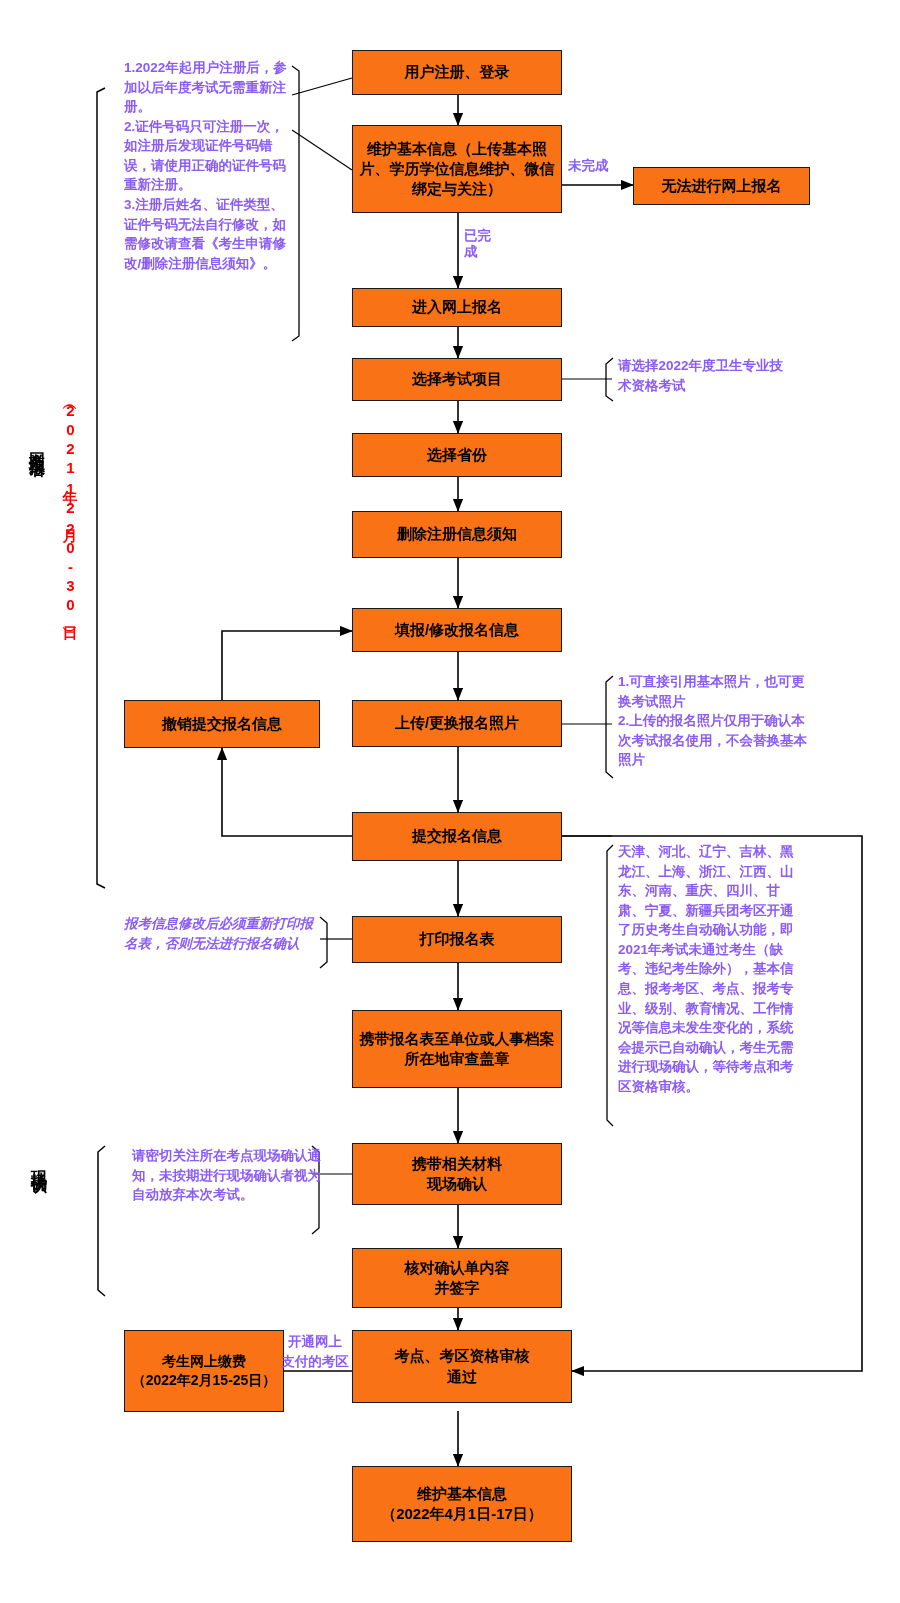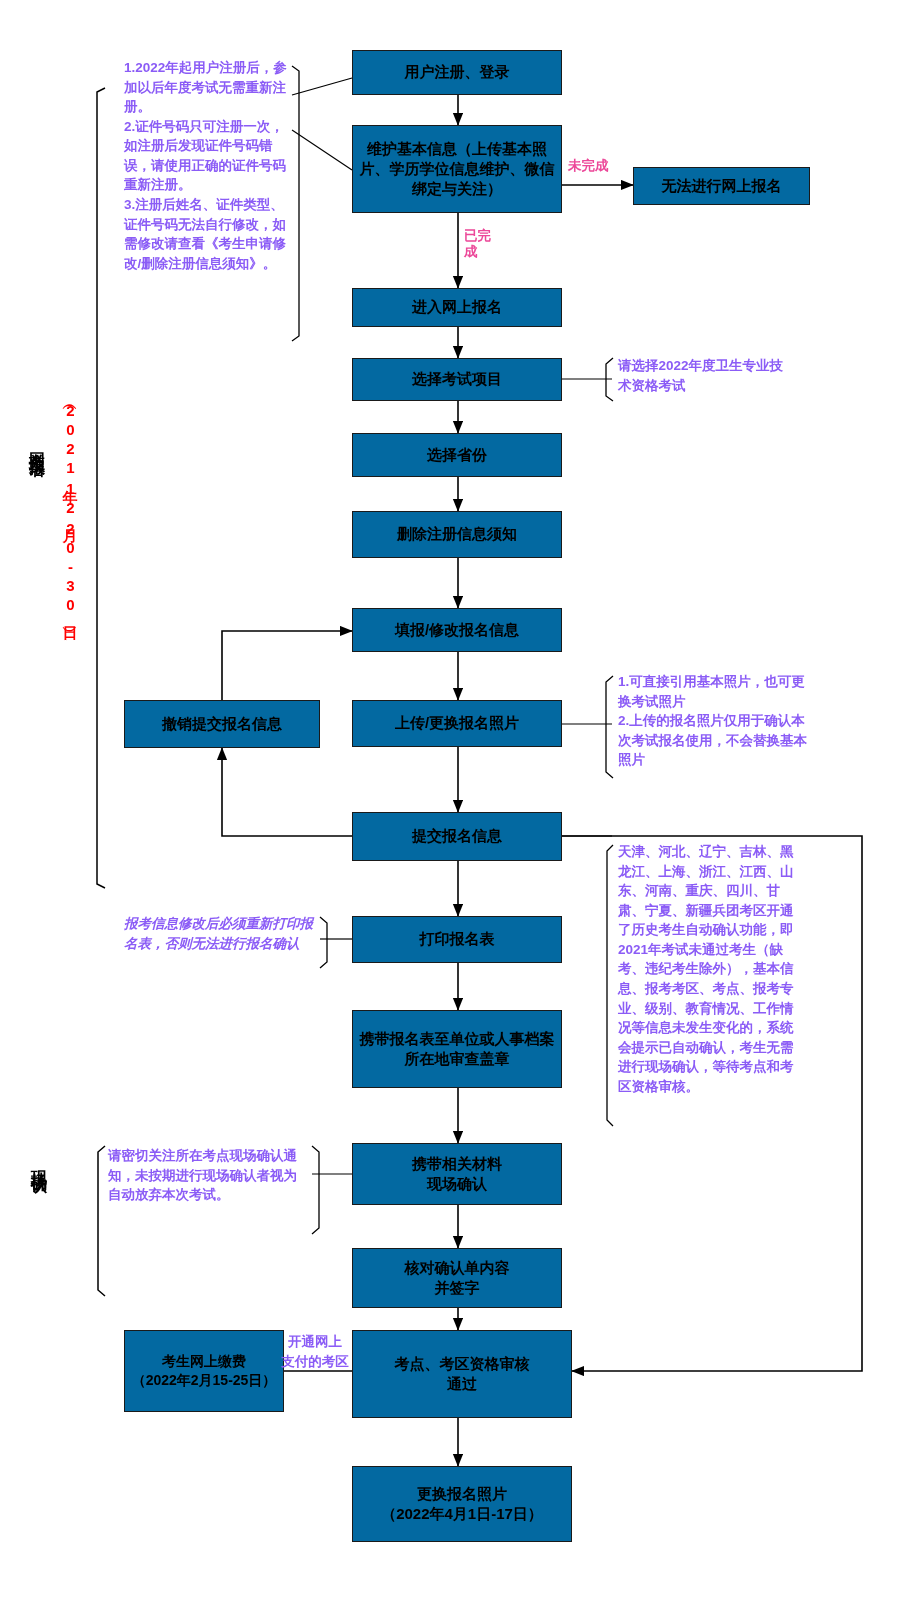--- a/index.html
+++ b/index.html
@@ -1,21 +1,21 @@
 <!DOCTYPE html>
 <html><head>
 <meta charset="utf-8">
 <style>
   html,body{margin:0;padding:0;background:#ffffff;}
   body{font-family:"Liberation Sans","DejaVu Sans",sans-serif;}
   #root{position:relative;width:900px;height:1603px;overflow:hidden;background:#fff;}
 
   .node{
     position:absolute;
-    background:#0369a1;
+    background:#f97316;
     border:1px solid #1a1a1a;
     display:flex;align-items:center;justify-content:center;
     text-align:center;
     font-weight:bold;
     color:#000;
     font-size:15px;
     line-height:1.35;
     box-sizing:border-box;
     padding:2px 4px;
   }
@@ -23,21 +23,21 @@
     position:absolute;
     color:#8b5cf6;
     font-weight:bold;
     font-size:13.5px;
     line-height:1.45;
     text-align:left;
     box-sizing:border-box;
   }
   .lbl{
     position:absolute;
-    color:#ec4899;
+    color:#8b5cf6;
     font-weight:bold;
     font-size:13.5px;
     line-height:1.35;
     box-sizing:border-box;
   }
   .vlabel{
     position:absolute;
     writing-mode:vertical-rl;
     text-orientation:upright;
     font-weight:bold;
@@ -155,24 +155,24 @@
 
   <div class="node" style="left:352px;top:1143px;width:210px;height:62px;white-space:pre-line;">携带相关材料
 现场确认</div>
 
   <div class="node" style="left:352px;top:1248px;width:210px;height:60px;white-space:pre-line;">核对确认单内容
 并签字</div>
 
   <div class="node" style="left:124px;top:1330px;width:160px;height:82px;white-space:pre-line;font-size:14px;">考生网上缴费
 （2022年2月15-25日）</div>
 
-  <div class="node" style="left:352px;top:1330px;width:220px;height:88px;white-space:pre-line;text-align:center;">考点、考区资格审核
+  <div class="node" style="left:352px;top:1330px;width:220px;height:73px;white-space:pre-line;text-align:center;">考点、考区资格审核
 通过</div>
 
-  <div class="node" style="left:352px;top:1466px;width:220px;height:76px;white-space:pre-line;">更换报名照片
+  <div class="node" style="left:352px;top:1466px;width:220px;height:76px;white-space:pre-line;">维护基本信息
 （2022年4月1日-17日）</div>
 
   <div class="lbl" style="left:568px;top:157px;width:66px;">未完成</div>
 
   <div class="lbl" style="left:464px;top:228px;width:30px;line-height:1.15;">已完成</div>
 
 
   <div class="note" style="left:272px;top:1332px;width:86px;white-space:pre-line;text-align:center;">开通网上
 支付的考区</div>
 
@@ -182,15 +182,15 @@
 
   <div class="note" style="left:618px;top:356px;width:178px;white-space:pre-line;">请选择2022年度卫生专业技术资格考试</div>
 
   <div class="note" style="left:618px;top:672px;width:190px;white-space:pre-line;">1.可直接引用基本照片，也可更换考试照片
 2.上传的报名照片仅用于确认本次考试报名使用，不会替换基本照片</div>
 
   <div class="note" style="left:124px;top:914px;width:200px;white-space:pre-line;font-style:italic;">报考信息修改后必须重新打印报名表，否则无法进行报名确认</div>
 
   <div class="note" style="left:618px;top:842px;width:186px;white-space:pre-line;">天津、河北、辽宁、吉林、黑龙江、上海、浙江、江西、山东、河南、重庆、四川、甘肃、宁夏、新疆兵团考区开通了历史考生自动确认功能，即2021年考试未通过考生（缺考、违纪考生除外），基本信息、报考考区、考点、报考专业、级别、教育情况、工作情况等信息未发生变化的，系统会提示已自动确认，考生无需进行现场确认，等待考点和考区资格审核。</div>
 
-  <div class="note" style="left:108px;top:1146px;width:190px;white-space:pre-line;">请密切关注所在考点现场确认通知，未按期进行现场确认者视为自动放弃本次考试。</div>
+  <div class="note" style="left:132px;top:1146px;width:190px;white-space:pre-line;">请密切关注所在考点现场确认通知，未按期进行现场确认者视为自动放弃本次考试。</div>
 
 </div>
 
 </body></html>

